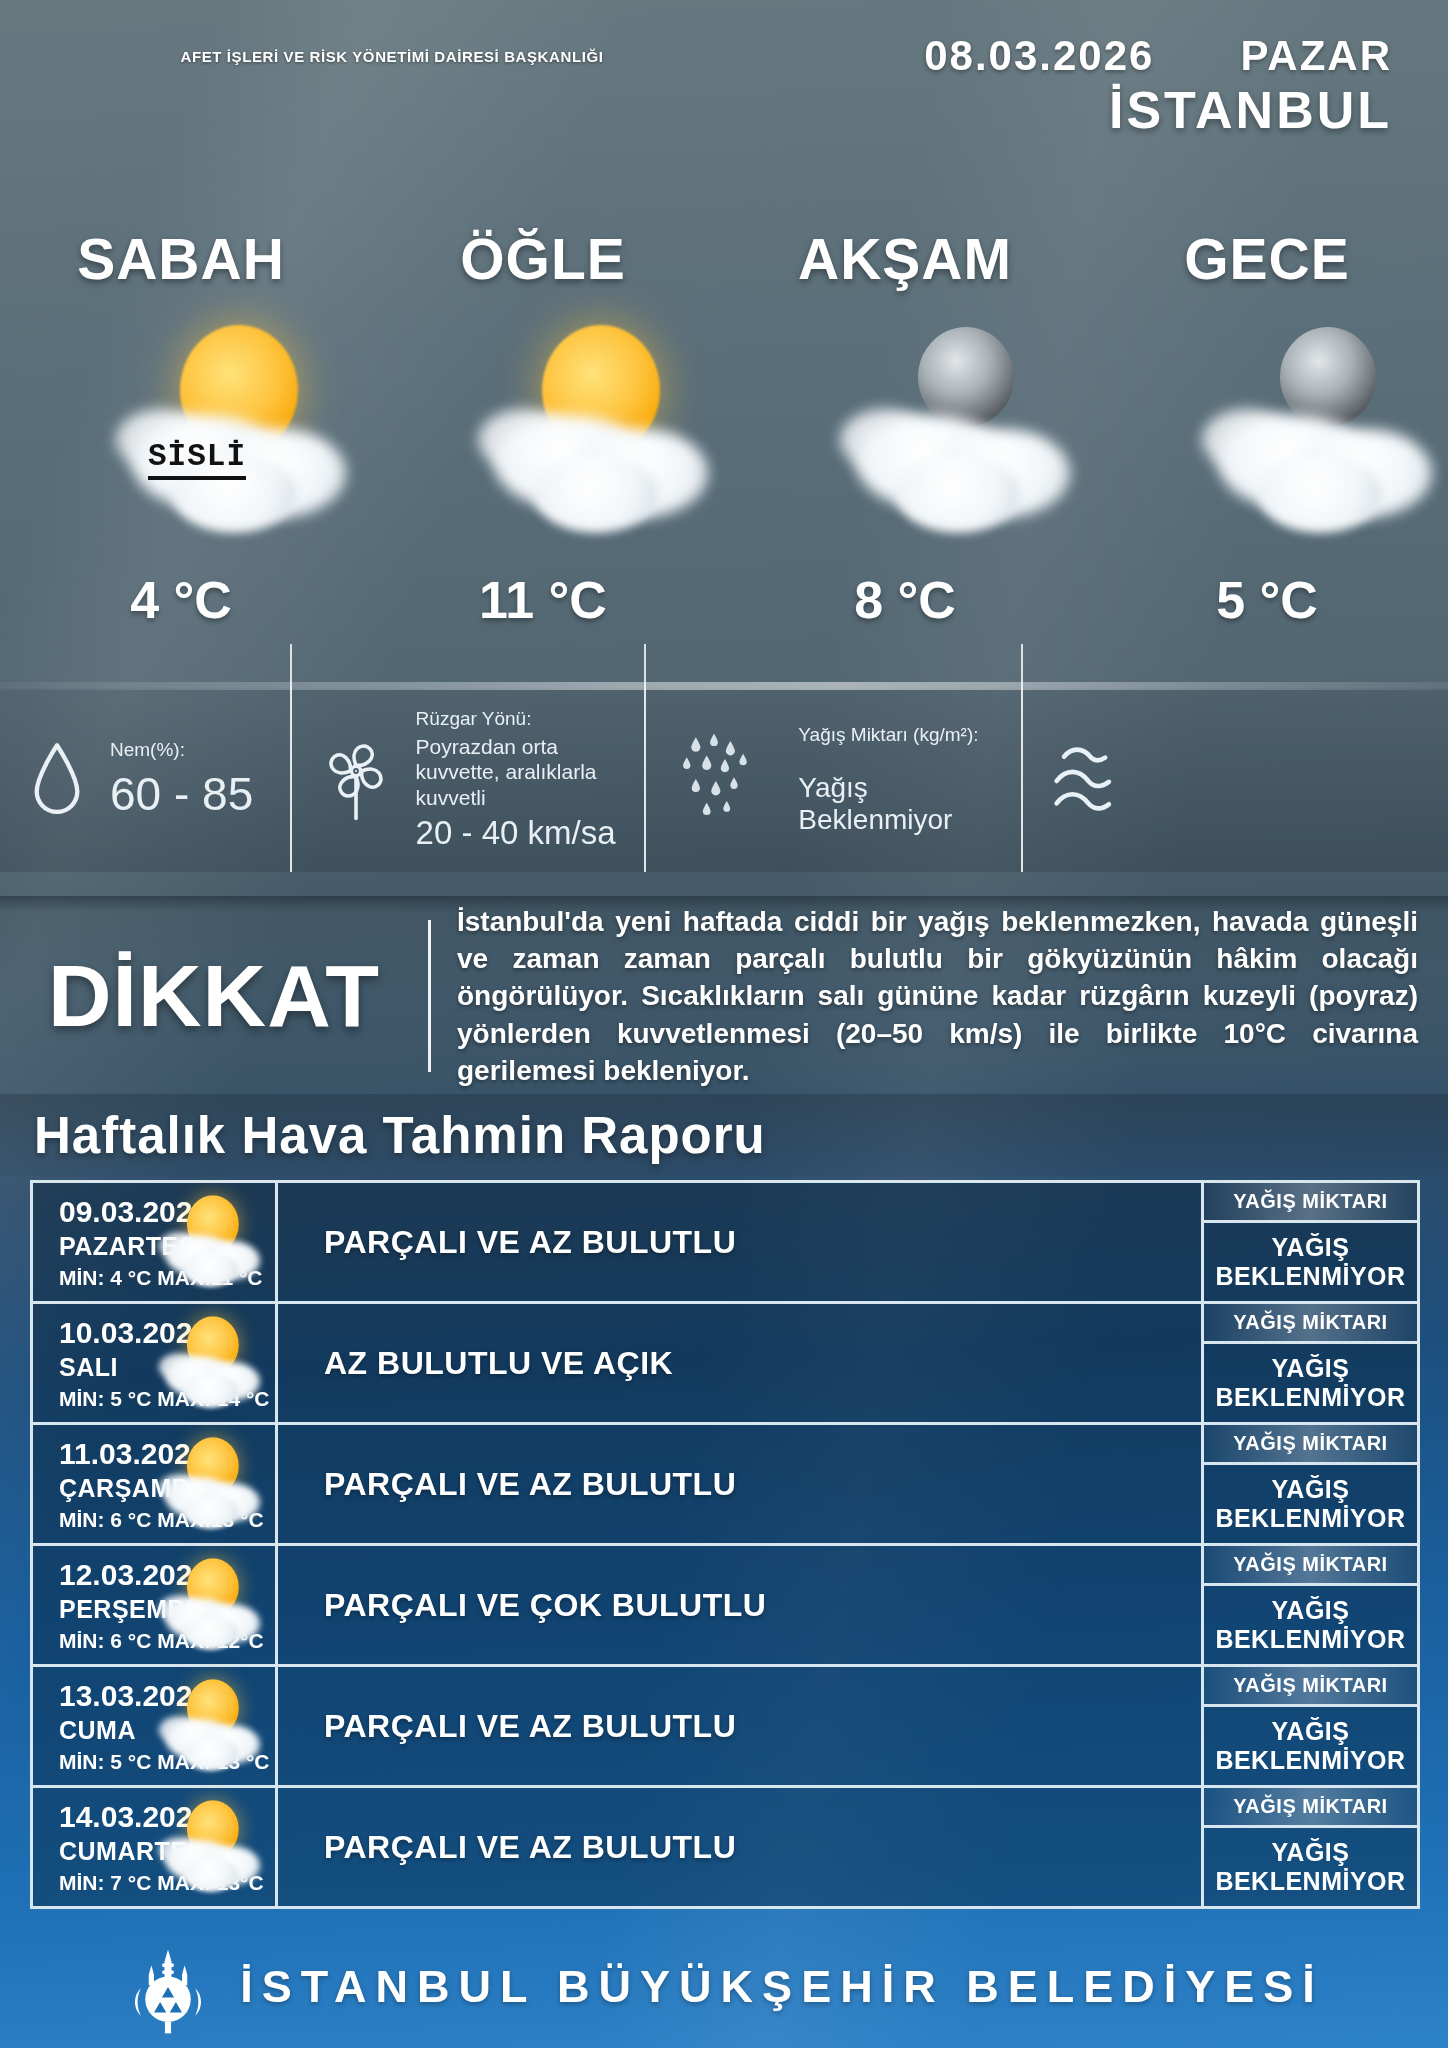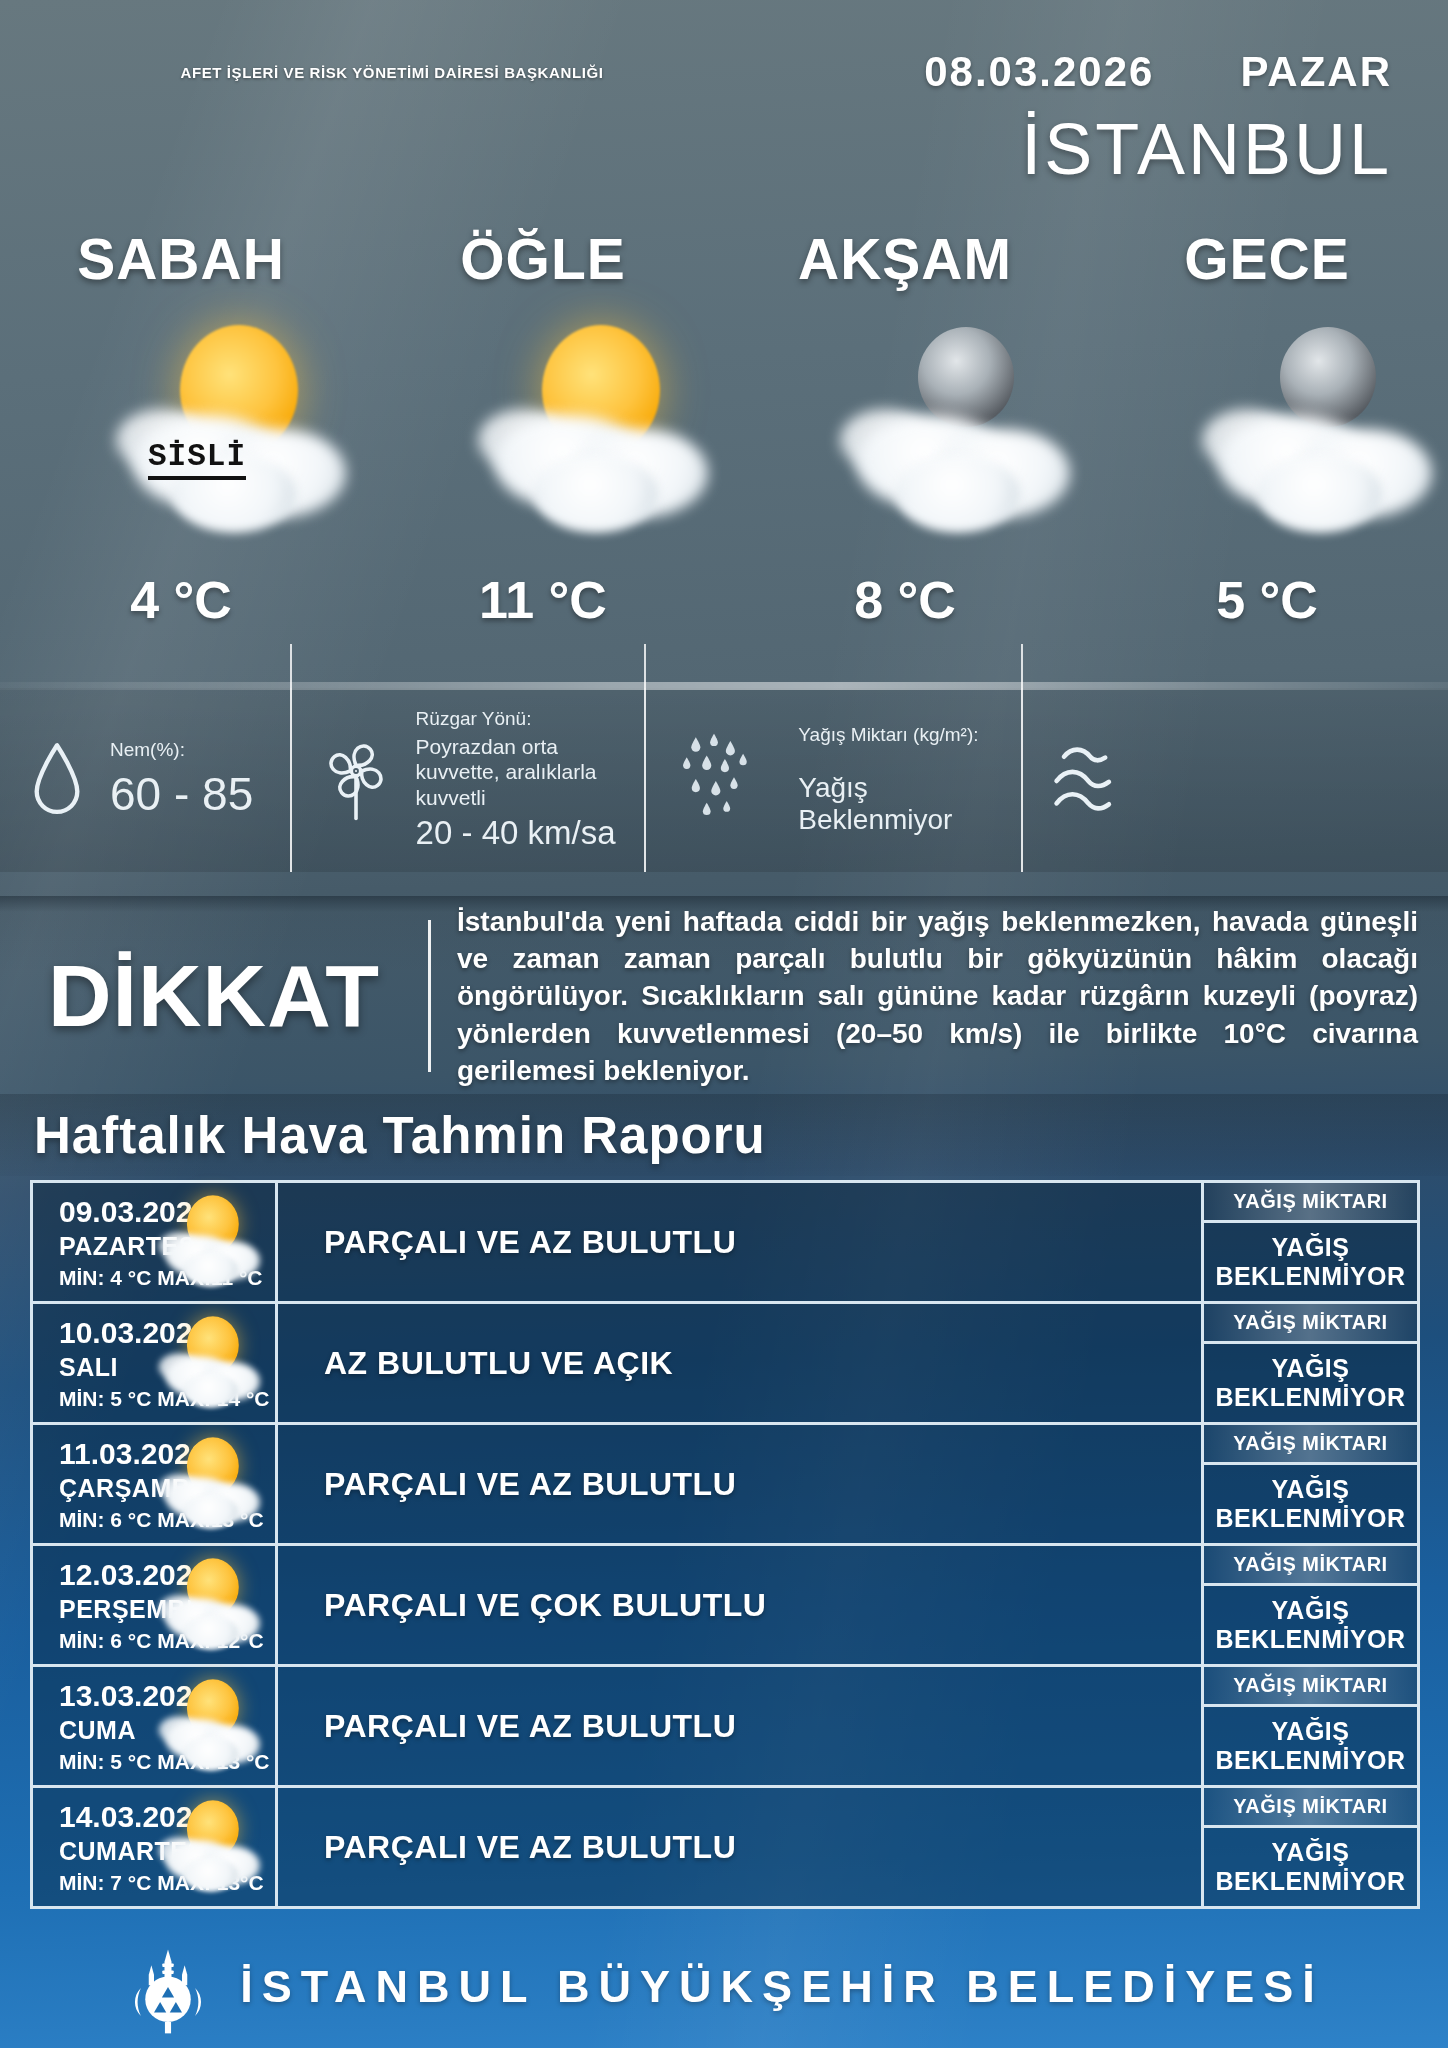--- a/index.html
+++ b/index.html
@@ -11,36 +11,36 @@
       #3b5568 52%, #2e4d6b 57%, #1d4f7d 66%, #1a5f9e 78%,
       #1e6fb4 90%, #2e82c8 100%);
   }
   .sheen{position:absolute;inset:0;pointer-events:none;
     background:
       linear-gradient(110deg, rgba(255,255,255,0) 10%, rgba(255,255,255,.07) 17%, rgba(255,255,255,0) 29%),
       linear-gradient(100deg, rgba(255,255,255,0) 52%, rgba(255,255,255,.05) 62%, rgba(255,255,255,0) 74%);
   }
 
   
-  .header{position:absolute;top:42px;left:0;width:100%;height:200px;}
+  .header{position:absolute;top:26px;left:0;width:100%;height:200px;}
   .brand{position:absolute;left:52px;top:22px;width:680px;text-align:center;}
   .agency{font-size:15px;font-weight:bold;letter-spacing:.6px;text-shadow:0 1px 3px rgba(0,0,0,.45);}
   .akom{display:flex;align-items:center;justify-content:center;gap:20px;margin-top:0;}
   .akom-text{display:flex;align-items:center;font-size:104px;font-weight:800;letter-spacing:-3px;line-height:.95;text-shadow:0 4px 8px rgba(0,0,0,.35);}
   .akom-o{display:inline-block;width:82px;height:94px;border-radius:50%;background:#e01218;position:relative;margin:0 5px;box-shadow:0 4px 8px rgba(0,0,0,.3);}
   .akom-o::after{content:"";position:absolute;left:20px;right:20px;top:24px;bottom:24px;background:#7c0d13;border-radius:50%;}
   .stripes{display:flex;gap:12px;align-items:flex-end;height:108px;}
   .stripes i{display:block;width:9px;background:rgba(255,255,255,.93);transform:skewX(-13deg);}
   .s-left i:nth-child(1){height:54px;opacity:.55}.s-left i:nth-child(2){height:64px;opacity:.7}
   .s-left i:nth-child(3){height:76px}.s-left i:nth-child(4){height:86px}
   .s-left i:nth-child(5){height:96px}.s-left i:nth-child(6){height:106px}
   .s-right i{height:102px}.s-right i:nth-child(even){opacity:.85}
   .dateblock{position:absolute;right:56px;top:6px;text-align:right;}
   .dateline{display:flex;gap:86px;justify-content:flex-end;font-size:42px;font-weight:800;letter-spacing:2px;text-shadow:0 2px 4px rgba(0,0,0,.35);}
-  .city{font-size:72px;font-weight:400;letter-spacing:3px;margin-top:12px;text-shadow:0 3px 6px rgba(0,0,0,.35);}
+  .city{font-size:52px;font-weight:700;letter-spacing:3px;text-shadow:0 3px 6px rgba(0,0,0,.35);}
 
   
   .periods{position:absolute;top:226px;left:0;width:100%;display:flex;}
   .period{width:25%;display:flex;flex-direction:column;align-items:center;}
   .period-name{font-size:57px;font-weight:800;letter-spacing:1px;text-shadow:0 3px 6px rgba(0,0,0,.4);}
   .period-iconbox{position:relative;height:278px;width:100%;display:flex;align-items:center;justify-content:flex-end;font-family:Liberation Mono, monospace;}
   .period-temp{font-size:52px;font-weight:800;text-shadow:0 3px 5px rgba(0,0,0,.35);}
 
   
   .wicon{position:relative;width:250px;height:220px;}

